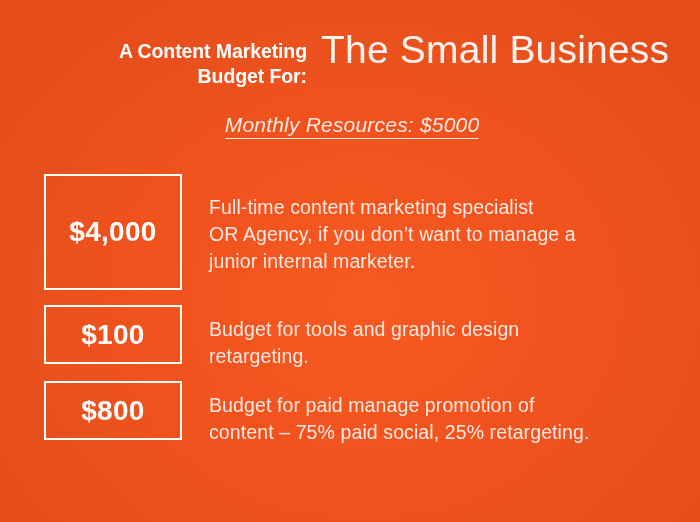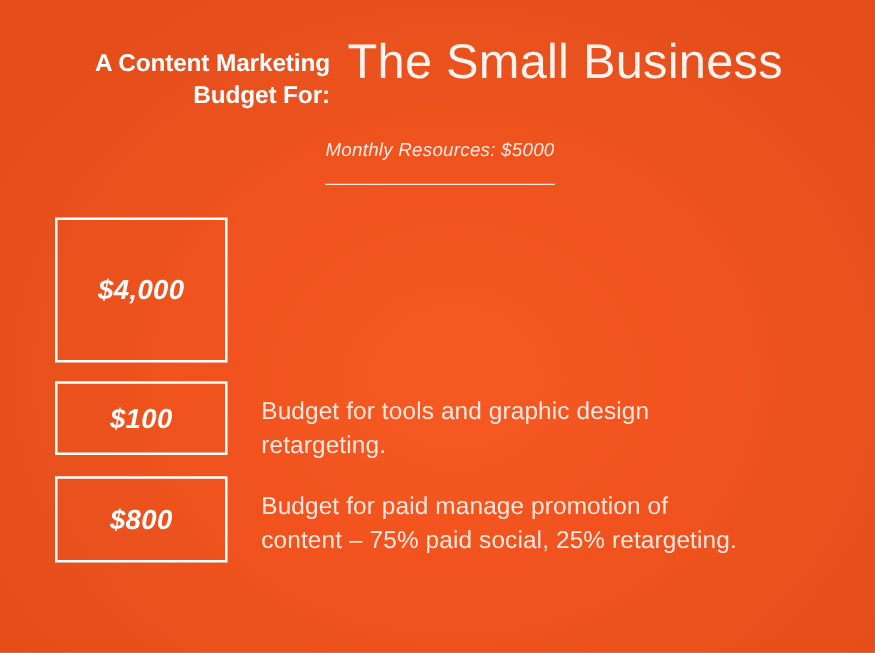--- a/index.html
+++ b/index.html
@@ -31,21 +31,21 @@
     left: 0;
     top: 29px;
     width: 700px;
     display: flex;
     align-items: flex-start;
     justify-content: flex-start;
   }
   .kicker {
     width: 243px;
     text-align: right;
-    padding-left: 21px;
+    padding-left: 64px;
     box-sizing: content-box;
     color: #ffffff;
     font-size: 19.5px;
     font-weight: bold;
     line-height: 1.28;
     letter-spacing: -0.1px;
     padding-top: 10px;
   }
   .kicker-line {
     display: block;
@@ -67,26 +67,26 @@
     left: 0;
     top: 112px;
     width: 700px;
     text-align: center;
     padding-left: 4px;
     box-sizing: border-box;
   }
   .subtitle {
     display: inline-block;
     color: #fbe9e2;
-    font-size: 15px;
+    font-size: 21px;
     font-style: italic;
     font-weight: 400;
     letter-spacing: 0.2px;
     border-bottom: 1.5px solid #fbe9e2;
-    padding-bottom: 17px;
+    padding-bottom: 1px;
     line-height: 1.2;
   }
 
   
   .rows {
     position: absolute;
     left: 0;
     top: 174px;
     width: 700px;
   }
@@ -104,29 +104,28 @@
     width: 138px;
     box-sizing: border-box;
     border: 2px solid #ffffff;
     display: flex;
     align-items: center;
     justify-content: center;
     flex: none;
   }
   .row-1 .amount-box { height: 116px; }
   .row-2 .amount-box { height: 59px; margin-top: 15px; }
-  .row-3 .amount-box { height: 69px; margin-top: 15px; }
+  .row-3 .amount-box { height: 59px; margin-top: 15px; }
 
   .amount-text {
     color: #ffffff;
     font-weight: bold;
-    font-size: 22px;
+    font-size: 28px;
     letter-spacing: 0.3px;
     line-height: 1;
-    font-style: italic;
   }
 
   .desc {
     margin-left: 27px;
     color: #fce8e0;
     font-size: 19.5px;
     font-weight: 300;
     line-height: 1.38;
     letter-spacing: 0.1px;
     max-width: 478px;
@@ -152,20 +151,25 @@
   <div class="subtitle-wrap">
     <span class="subtitle">Monthly Resources: $5000</span>
   </div>
 
   <div class="rows">
 
     <div class="row row-1">
       <div class="amount-box">
         <span class="amount-text">$4,000</span>
       </div>
+      <div class="desc">
+        <span class="desc-line">Full-time content marketing specialist</span>
+        <span class="desc-line">OR Agency, if you don’t want to manage a</span>
+        <span class="desc-line">junior internal marketer.</span>
+      </div>
     </div>
 
     <div class="row row-2">
       <div class="amount-box">
         <span class="amount-text">$100</span>
       </div>
       <div class="desc">
         <span class="desc-line">Budget for tools and graphic design</span>
         <span class="desc-line">retargeting.</span>
       </div>

